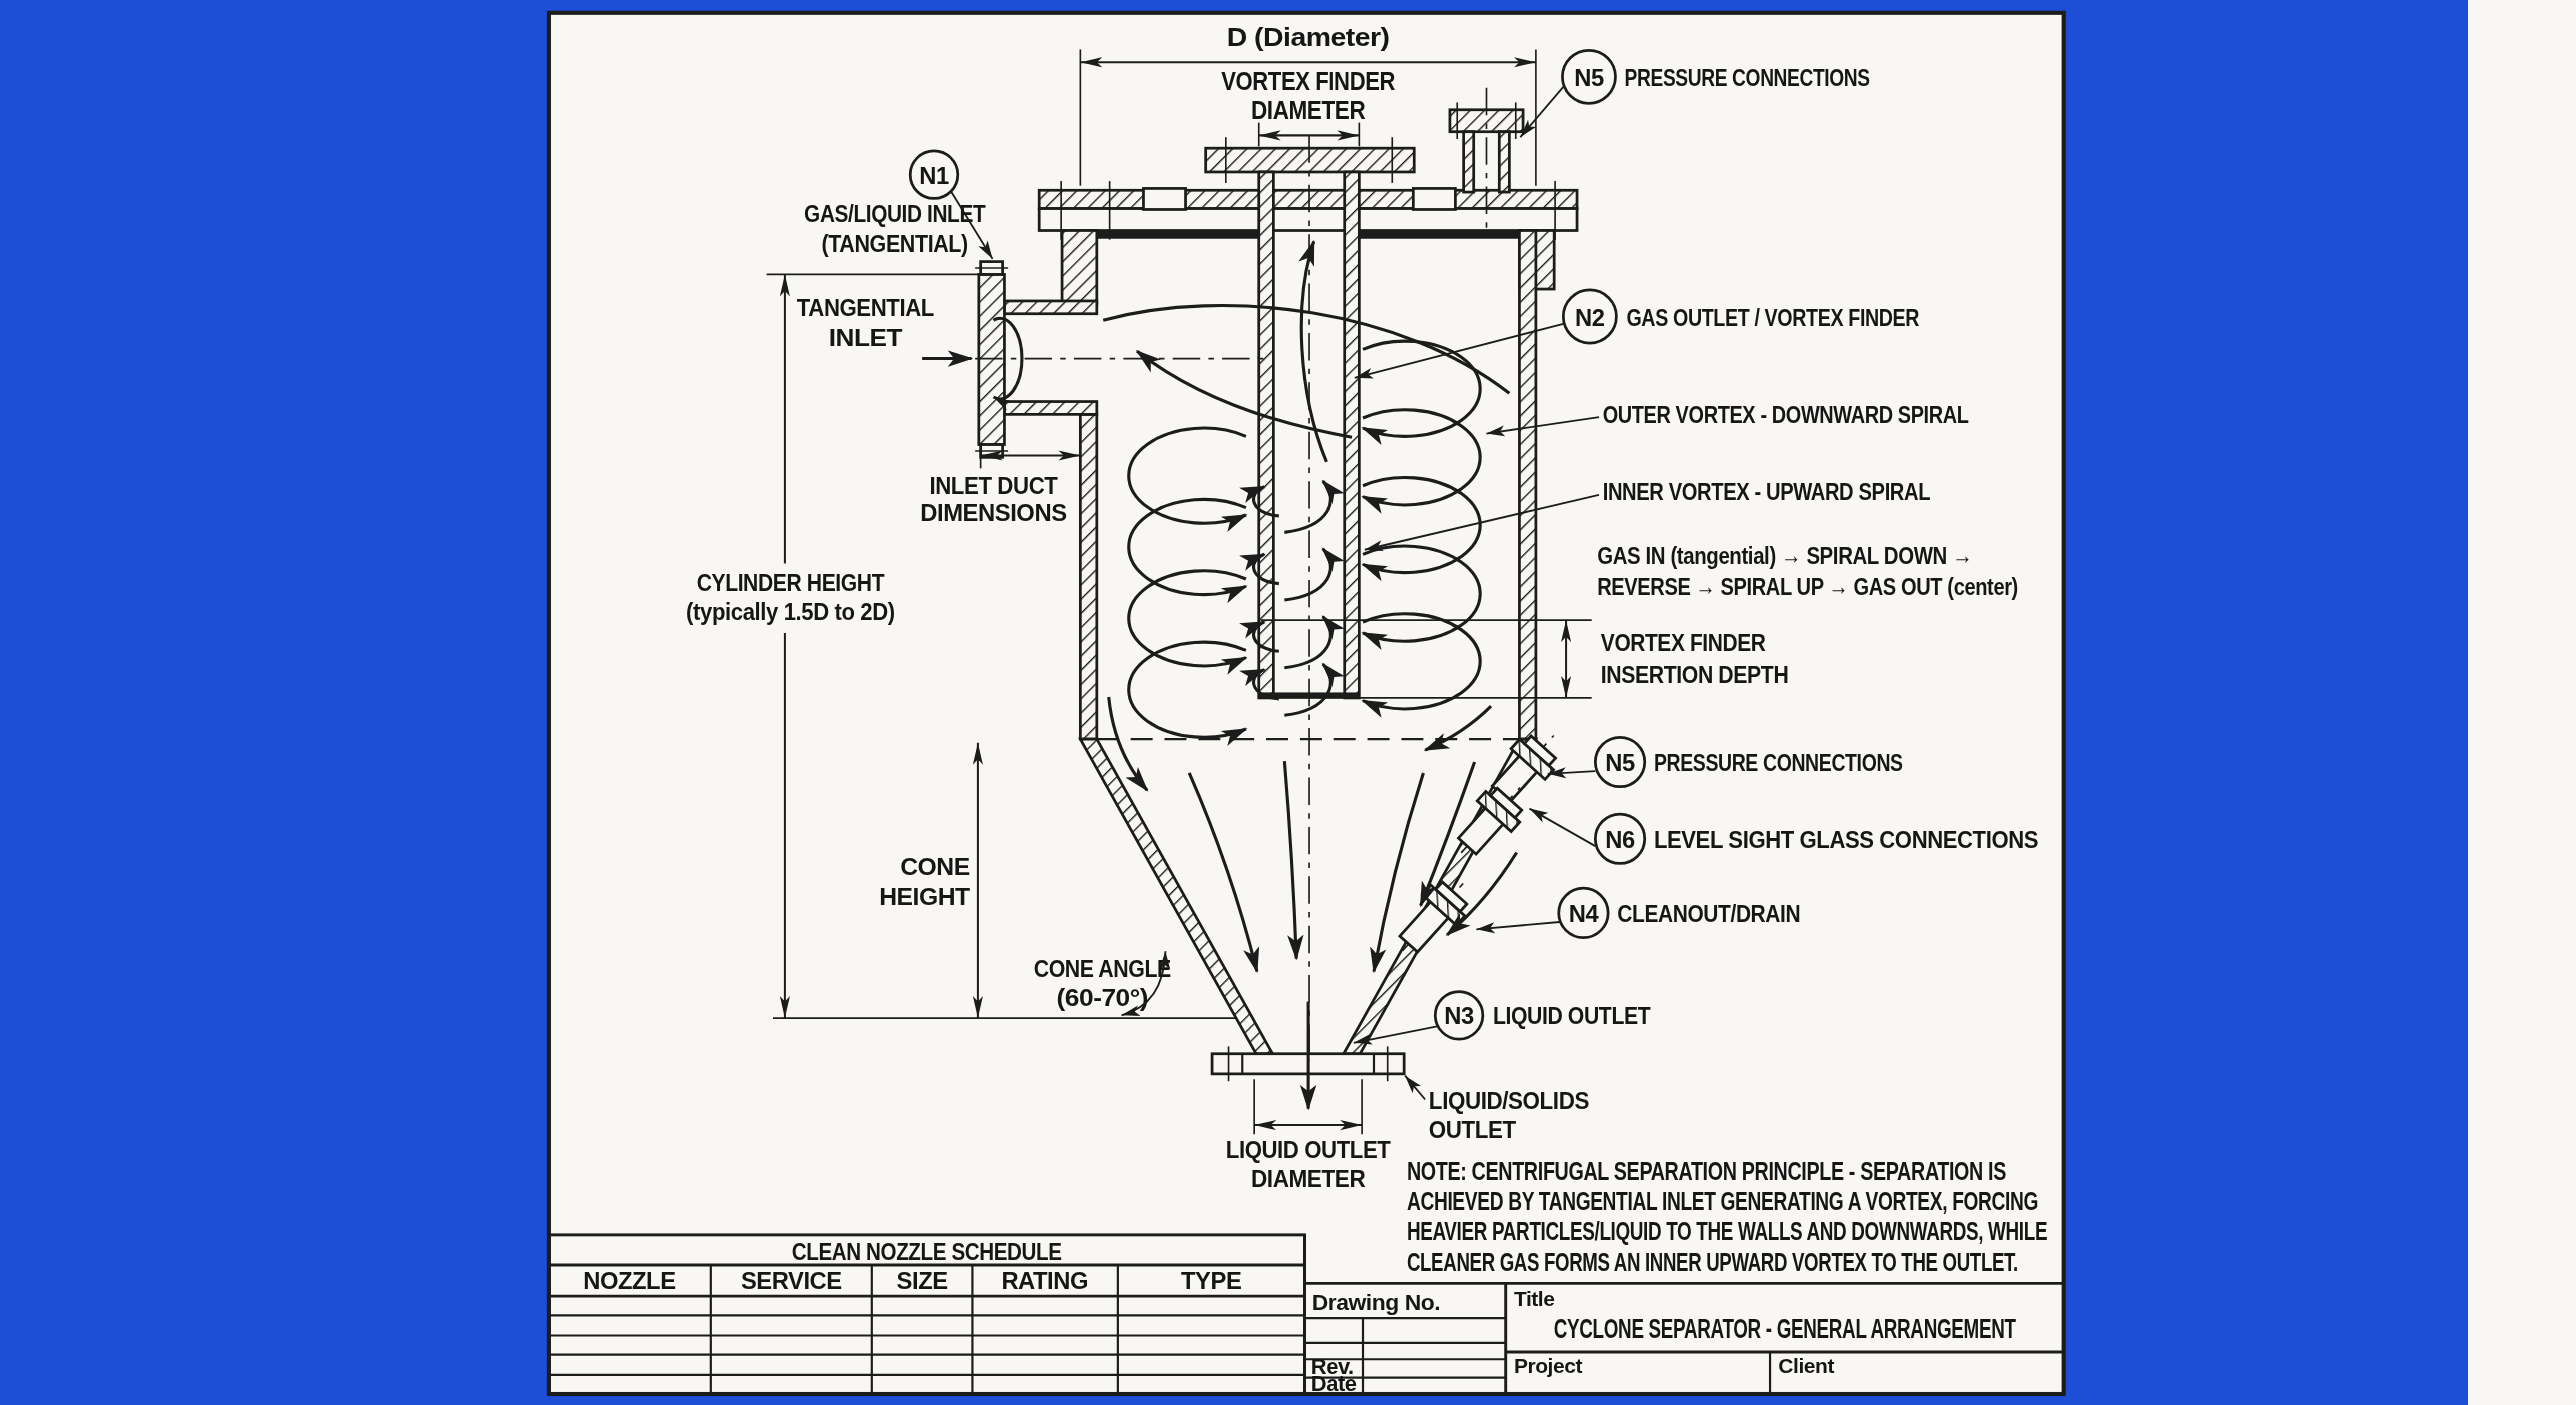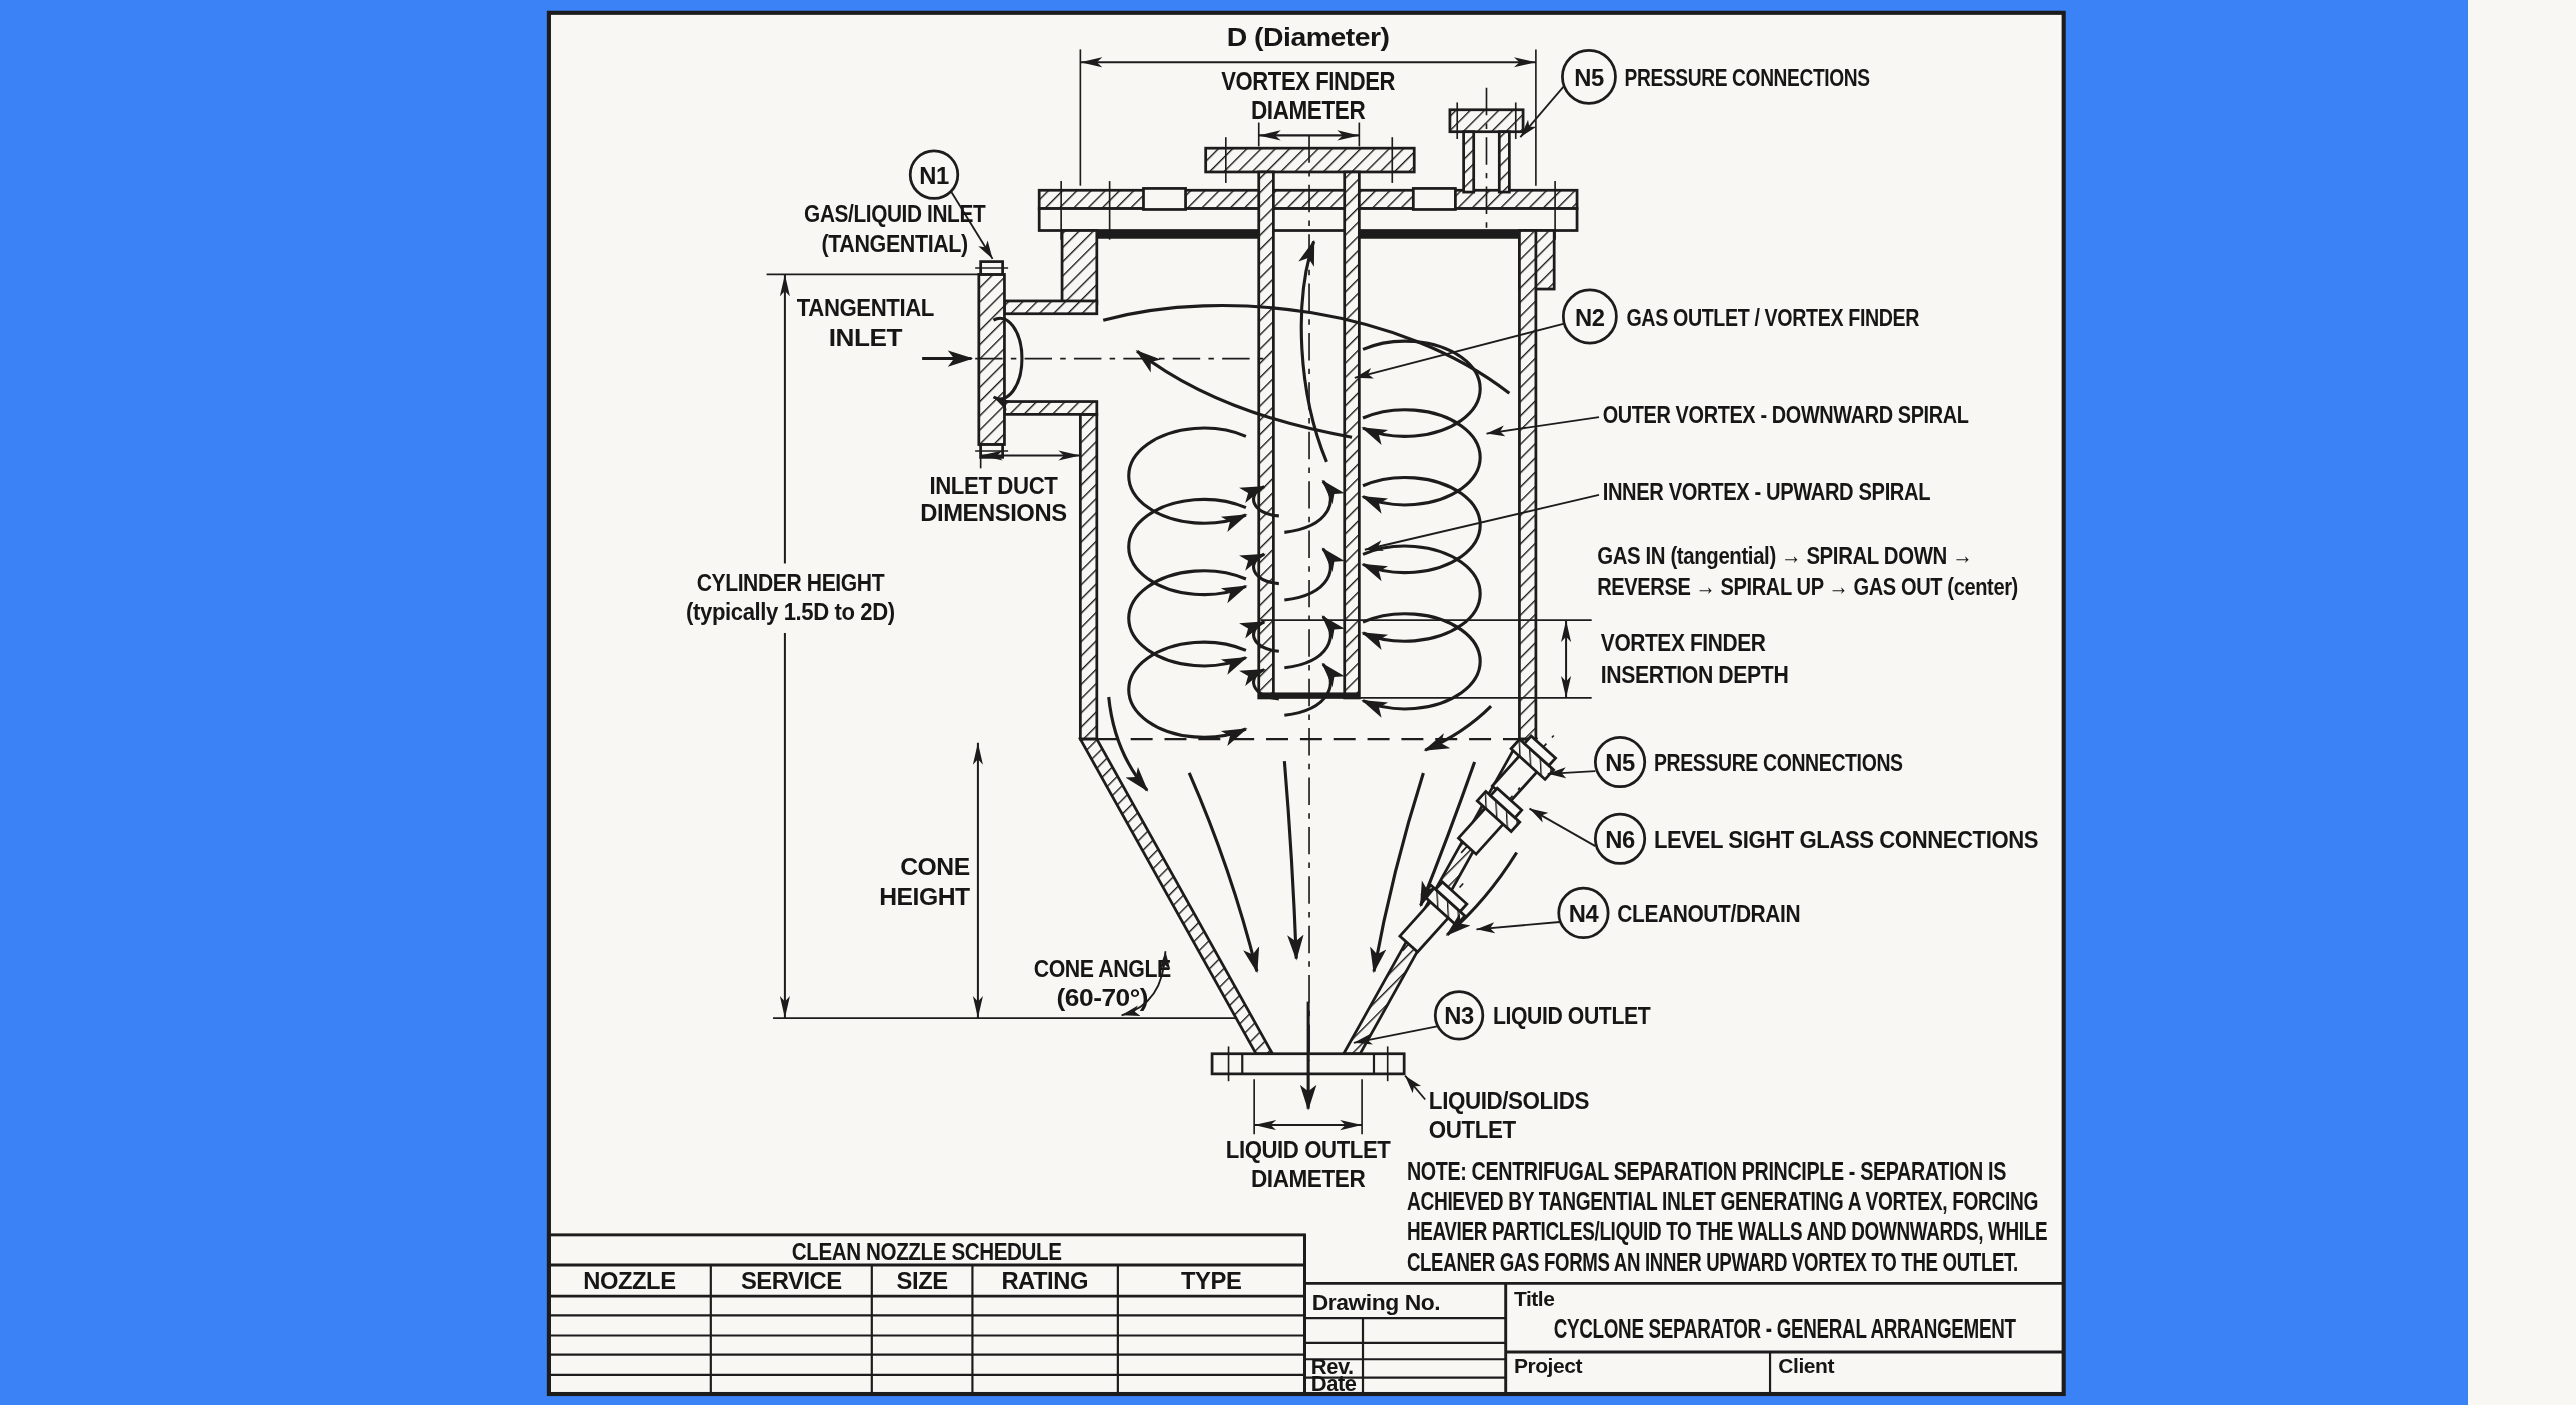--- a/index.html
+++ b/index.html
@@ -1,16 +1,16 @@
 <!DOCTYPE html>
 <html style="font-size:14.6px"><head>
 <meta charset="utf-8">
 <style>
   html,body{margin:0;padding:0;background:#f8f7f3;}
-  #stage{position:relative;width:2468px;height:1405px;background:#3b82f6;overflow:hidden;}
+  #stage{position:relative;width:2468px;height:1405px;background:#1d4ed8;overflow:hidden;}
   svg{display:block;}
   .tx{font-family:"Liberation Sans","DejaVu Sans",sans-serif;font-weight:bold;fill:#161616;letter-spacing:-0.5px;}
   .hatched{fill:url(#h);stroke:#1c1c1c;stroke-width:3;}
   .solidwhite{fill:#f8f7f3;stroke:#1c1c1c;stroke-width:3;}
   .ln{stroke:#1c1c1c;stroke-width:3;fill:none;}
   .thin{stroke:#1c1c1c;stroke-width:1.8;fill:none;}
   .dim{stroke:#1c1c1c;stroke-width:2.2;fill:none;}
   .flow{stroke:#1c1c1c;stroke-width:3.4;fill:none;}
   .lead{stroke:#1c1c1c;stroke-width:2;fill:none;}
   .cl{stroke:#1c1c1c;stroke-width:1.8;fill:none;stroke-dasharray:30 9 6 9;}

